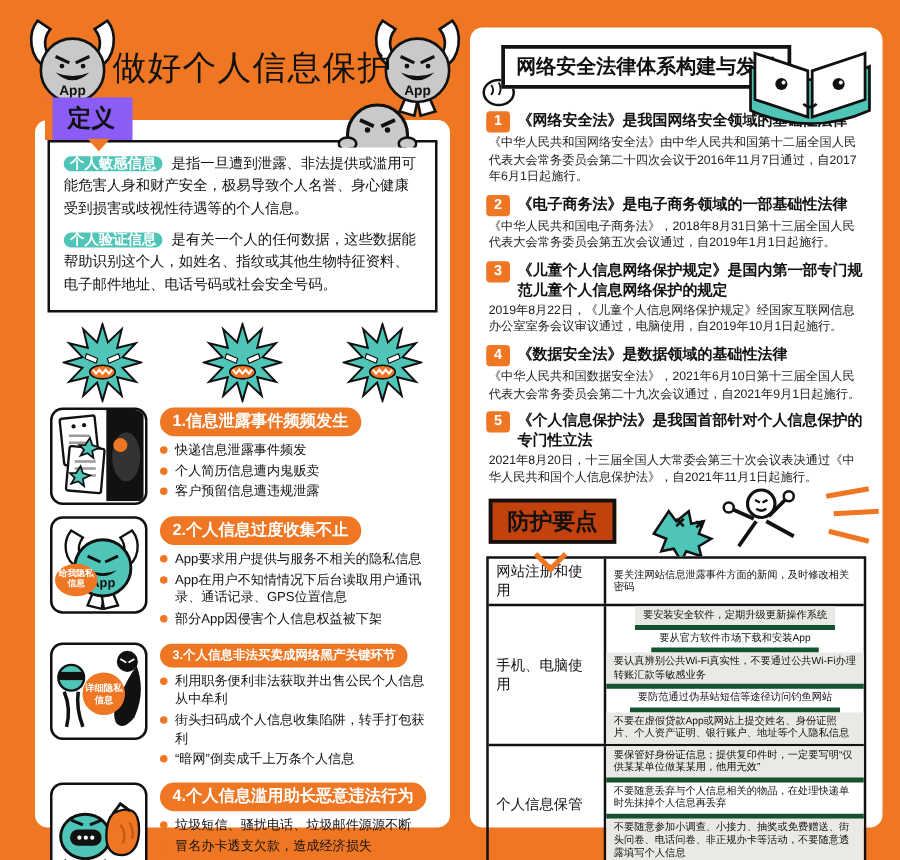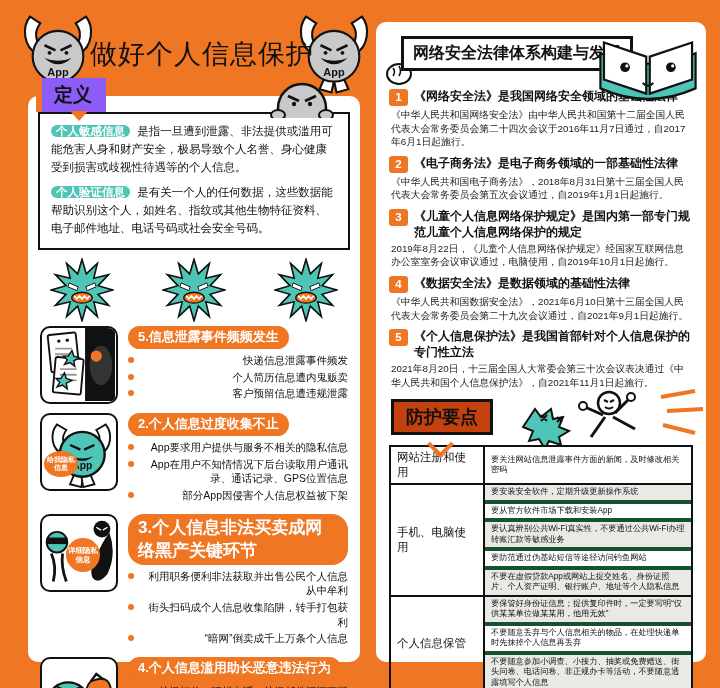--- a/index.html
+++ b/index.html
@@ -26,21 +26,21 @@
     padding:0 5px;margin-right:4px;white-space:nowrap;}
   .peek-head{position:absolute;top:-36px;right:14px;width:64px;height:40px;}
   .spiky-row{display:flex;justify-content:space-between;padding:8px 22px 0;}
   .spiky{width:64px;height:64px;}
   .section{display:flex;gap:10px;padding:4px 12px 0;margin-bottom:5px;}
   .icon-box{width:78px;height:78px;border:2.5px solid #111;border-radius:10px;flex-shrink:0;
     position:relative;overflow:hidden;background:#fff;box-sizing:border-box;}
   .sec-content{flex:1;min-width:0;}
   .sec-title{display:inline-block;background:#EF7622;color:#fff;font-size:13px;font-weight:800;
     border-radius:13px;padding:2px 10px 3px;margin:0 0 4px;}
-  .sec-ul{margin:0;padding:0;list-style:none;text-align:right;}
+  .sec-ul{margin:0;padding:0;list-style:none;}
   .sec-li{position:relative;font-size:10.5px;line-height:1.4;padding-left:12px;margin-bottom:2px;}
   .sec-li::before{content:"";position:absolute;left:0;top:4px;width:6px;height:6px;
     border-radius:50%;background:#EF7622;}
   .mini-bubble{position:absolute;background:#EF7622;color:#fff;font-weight:700;text-align:center;
     display:flex;align-items:center;justify-content:center;}
   .s2-bubble{left:2px;bottom:12px;width:34px;height:26px;border-radius:50%;font-size:7px;line-height:1.15;}
   .s3-ball{left:24px;top:22px;width:34px;height:34px;border-radius:50%;font-size:7.5px;line-height:1.2;}
   
   .right-panel{position:absolute;left:376px;top:22px;width:330px;height:640px;background:#fff;
     border-radius:10px;box-sizing:border-box;padding:14px 13px 10px;display:flex;flex-direction:column;}
@@ -58,21 +58,21 @@
   .protect-badge{position:absolute;left:2px;top:4px;border:3px solid #111;background:#c2410c;
     font-size:18px;font-weight:900;padding:3px 12px;z-index:2;}
   .protect-chev{position:absolute;left:42px;top:40px;width:15px;height:15px;
     border-right:4px solid #EF7622;border-bottom:4px solid #EF7622;transform:rotate(45deg);}
   .fight-svg{position:absolute;left:124px;top:-8px;width:192px;height:58px;}
   .ptable{border:2px solid #111;flex-shrink:0;}
   .prow{display:flex;border-bottom:2px solid #111;}
   .prow:last-child{border-bottom:none;}
   .plabel{width:94px;flex-shrink:0;border-right:2px solid #111;display:flex;align-items:center;
     padding:3px 6px;font-size:11.5px;font-weight:400;box-sizing:border-box;}
-  .pitems{flex:1;min-width:0;display:flex;flex-direction:column;justify-content:center;}
+  .pitems{flex:1;min-width:0;display:flex;flex-direction:column;justify-content:center;align-items:center;}
   .pitem{padding:2px 6px;font-size:8.2px;line-height:1.28;border-bottom:4px solid #14532d;}
   .pitem:last-child{border-bottom:none;}
   .pitem.alt{background:#E9E9E6;}
 </style>
 </head>
 <body>
 
 <div>
 
   <svg class="app-monster am-left" viewBox="0 0 90 100">
@@ -169,21 +169,21 @@
           <path d="M14,22 h18 M14,28 h18 M19,44 h18 M19,50 h18 M19,56 h18" stroke="#9a9a9a" stroke-width="2"></path>
           <circle cx="18" cy="14" r="1.8" fill="#111"></circle>
             <circle cx="27" cy="13" r="1.8" fill="#111"></circle>
           <g fill="#4FC5B7" stroke="#111" stroke-width="1.5">
             <path d="M28,30 l4,-6 2,6 6,2 -6,3 1,6 -5,-4 -6,2 3,-5 -4,-4 z"></path>
             <path d="M20,54 l4,-6 2,6 6,2 -6,3 1,6 -5,-4 -6,2 3,-5 -4,-4 z"></path>
           </g>
         </svg>
       </div>
       <div class="sec-content">
-        <div class="sec-title">5.信息泄露事件频频发生</div>
+        <div class="sec-title">1.信息泄露事件频频发生</div>
         <ul class="sec-ul">
           <li class="sec-li">快递信息泄露事件频发</li>
           <li class="sec-li">个人简历信息遭内鬼贩卖</li>
           <li class="sec-li">客户预留信息遭违规泄露</li>
         </ul>
       </div>
     </div>
 
     <div class="section">
       <div class="icon-box">
@@ -217,21 +217,21 @@
           <circle cx="16" cy="28" r="11" fill="#4FC5B7" stroke="#111" stroke-width="2"></circle>
           <rect x="5" y="23" width="22" height="7" fill="#111"></rect>
           <path d="M10,40 q6,14 2,30 M22,40 q-2,14 4,30" stroke="#111" stroke-width="3" fill="none"></path>
           <path d="M72,18 q8,22 -2,44 q-10,12 -16,4 q-4,-10 4,-22 q6,-16 14,-26 z" fill="#111"></path>
           <circle cx="64" cy="14" r="9" fill="#111"></circle>
           <path d="M58,12 l5,3 M70,12 l-5,3" stroke="#fff" stroke-width="1.5" fill="none"></path>
         </svg>
         <div class="mini-bubble s3-ball">详细隐私信息</div>
       </div>
       <div class="sec-content">
-        <div class="sec-title" style="font-size:17px;border-radius:16px;">3.个人信息非法买卖成网络黑产关键环节</div>
+        <div class="sec-title" style="font-size:10px;border-radius:16px;">3.个人信息非法买卖成网络黑产关键环节</div>
         <ul class="sec-ul">
           <li class="sec-li">利用职务便利非法获取并出售公民个人信息从中牟利</li>
           <li class="sec-li">街头扫码成个人信息收集陷阱，转手打包获利</li>
           <li class="sec-li">“暗网”倒卖成千上万条个人信息</li>
         </ul>
       </div>
     </div>
 
     <div class="section">
       <div class="icon-box">

